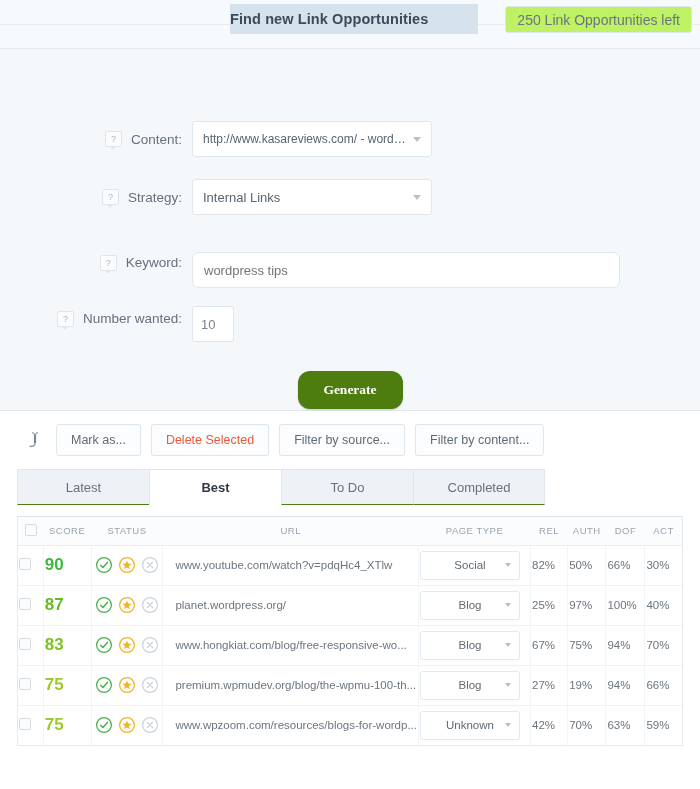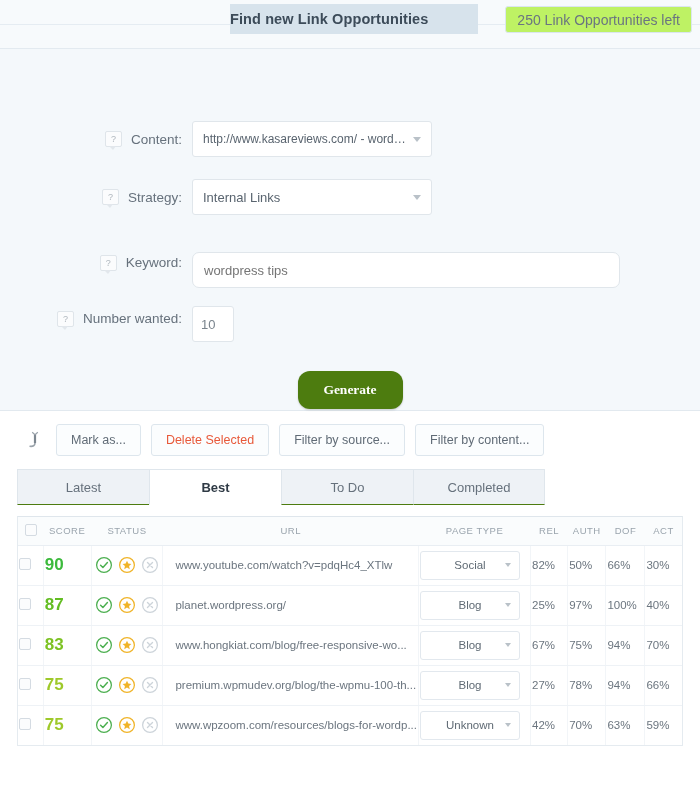--- a/index.html
+++ b/index.html
@@ -505,21 +505,21 @@
                 </svg>
               </span>
             </span>
           </td>
           <td class="c-url url-cell">premium.wpmudev.org/blog/the-wpmu-100-th...</td>
           <td class="c-ptype"><span class="ptype-box">
               <span>Blog</span>
               <span class="caret"></span>
             </span></td>
           <td class="c-pct">27%</td>
-          <td class="c-pct">78%</td>
+          <td class="c-pct">19%</td>
           <td class="c-pct">94%</td>
           <td class="c-pct no-border">66%</td>
         </tr>
         <tr>
           <td class="c-check"><span class="cb"></span></td>
           <td class="c-score"><span class="score" style="color:#9ec92a">75</span></td>
           <td class="c-status">
             <span class="status-cell">
               <span>
                 <svg class="sicon" viewBox="0 0 20 20">

